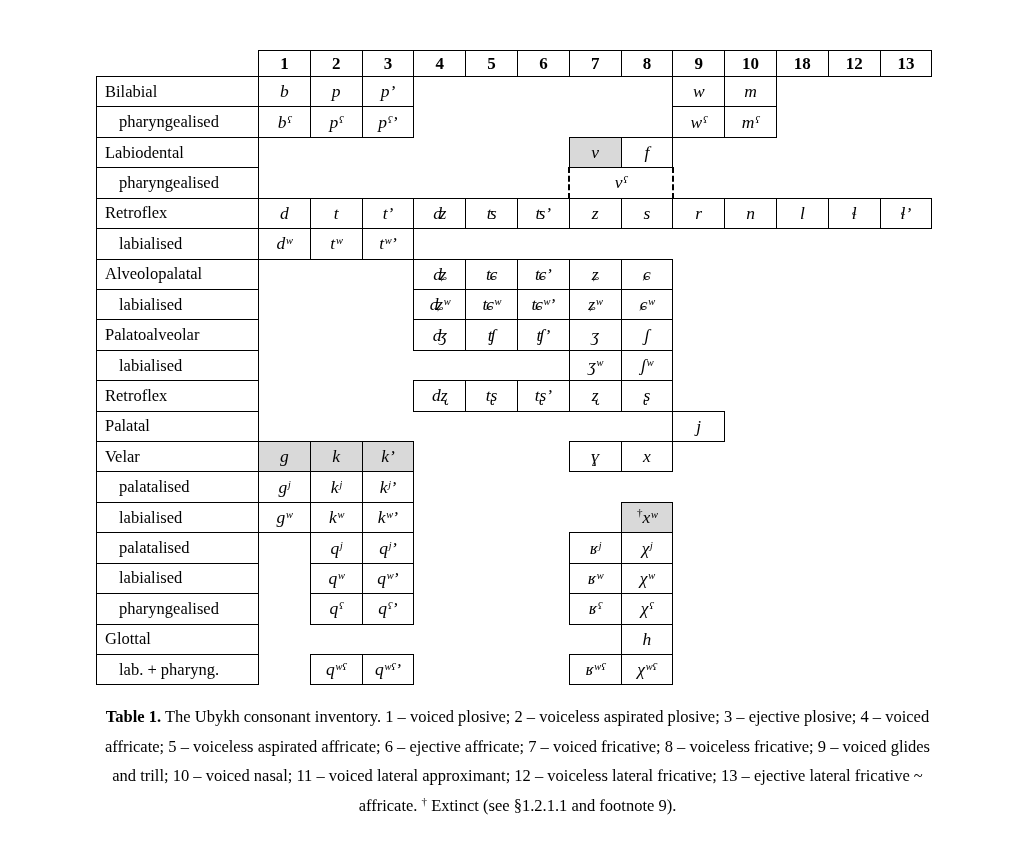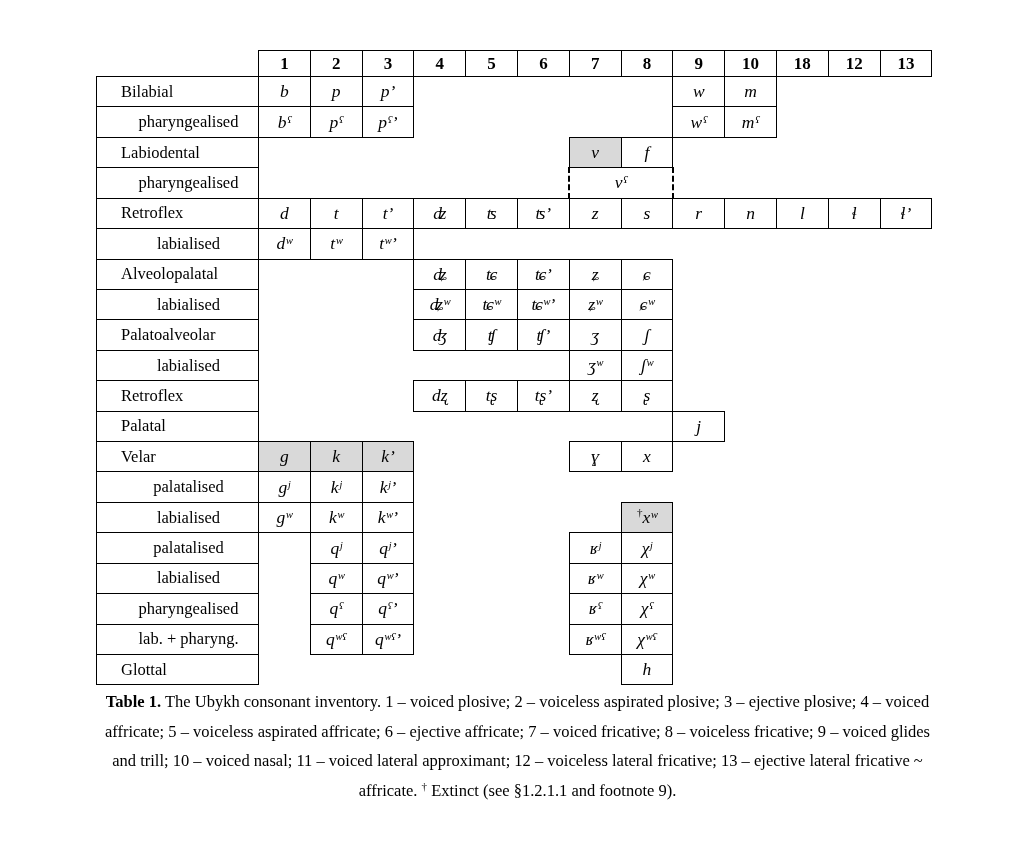--- a/index.html
+++ b/index.html
@@ -36,23 +36,23 @@
     border: 1.5px solid #000;
     font-weight: bold;
     font-size: 17px;
     text-align: center;
   }
   th.rowlabel {
     border: 1.5px solid #000;
     font-weight: normal;
     font-size: 16.5px;
     text-align: left;
-    padding-left: 24px;
-  }
-  th.rowlabel.indent { padding-left: 22px; text-align: center; }
+    padding-left: 8px;
+  }
+  th.rowlabel.indent { padding-left: 22px; }
   td.cell {
     border: 1.5px solid #000;
     text-align: center;
     font-style: italic;
     font-size: 17.5px;
   }
   td.cell.shaded { background: var(--shaded, #d9d9d9); }
   td.cell.dashed {
     border-top: none;
     border-left: 2px dashed #000;
@@ -60,21 +60,21 @@
     border-bottom: 1.5px solid #000;
   }
   td.cell sup {
     font-style: normal;
     font-size: 11px;
     line-height: 0;
   }
   td.empty { border: none; }
   .caption {
     position: absolute;
-    top: 687px;
+    top: 702px;
     left: 50%;
     transform: translateX(-50%);
     width: 848px;
     text-align: center;
     font-size: 16.5px;
     line-height: 29.5px;
   }
   .caption sup { font-size: 11px; line-height: 0; }
 </style>
 </head>
@@ -399,45 +399,45 @@
           <td class="empty"></td>
           <td class="cell">ʁˤ</td>
           <td class="cell">χˤ</td>
           <td class="empty"></td>
           <td class="empty"></td>
           <td class="empty"></td>
           <td class="empty"></td>
           <td class="empty"></td>
         </tr>
         <tr>
+          <th class="rowlabel">Glottal</th>
+          <td class="empty"></td>
+          <td class="empty"></td>
+          <td class="empty"></td>
+          <td class="empty"></td>
+          <td class="empty"></td>
+          <td class="empty"></td>
+          <td class="empty"></td>
+          <td class="cell">h</td>
+          <td class="empty"></td>
+          <td class="empty"></td>
+          <td class="empty"></td>
+          <td class="empty"></td>
+          <td class="empty"></td>
+        </tr>
+        <tr>
           <th class="rowlabel indent">lab. + pharyng.</th>
           <td class="empty"></td>
           <td class="cell">qʷˤ</td>
           <td class="cell">qʷˤ’</td>
           <td class="empty"></td>
           <td class="empty"></td>
           <td class="empty"></td>
           <td class="cell">ʁʷˤ</td>
           <td class="cell">χʷˤ</td>
-          <td class="empty"></td>
-          <td class="empty"></td>
-          <td class="empty"></td>
-          <td class="empty"></td>
-          <td class="empty"></td>
-        </tr>
-        <tr>
-          <th class="rowlabel">Glottal</th>
-          <td class="empty"></td>
-          <td class="empty"></td>
-          <td class="empty"></td>
-          <td class="empty"></td>
-          <td class="empty"></td>
-          <td class="empty"></td>
-          <td class="empty"></td>
-          <td class="cell">h</td>
           <td class="empty"></td>
           <td class="empty"></td>
           <td class="empty"></td>
           <td class="empty"></td>
           <td class="empty"></td>
         </tr>
       </tbody>
     </table>
 
   <div class="caption">

